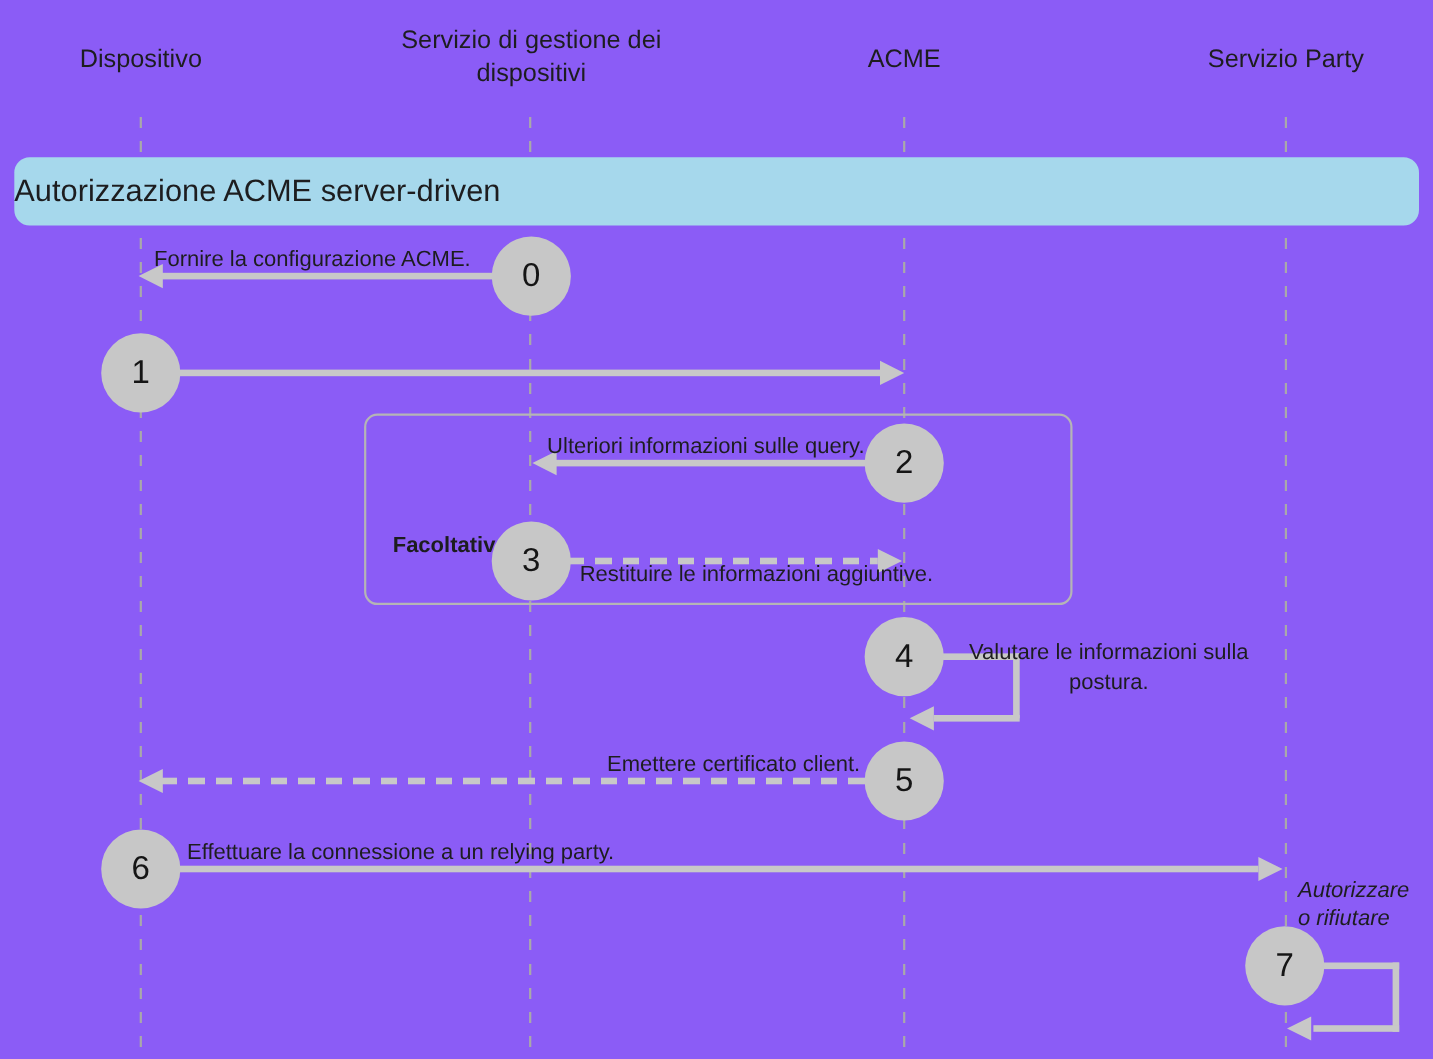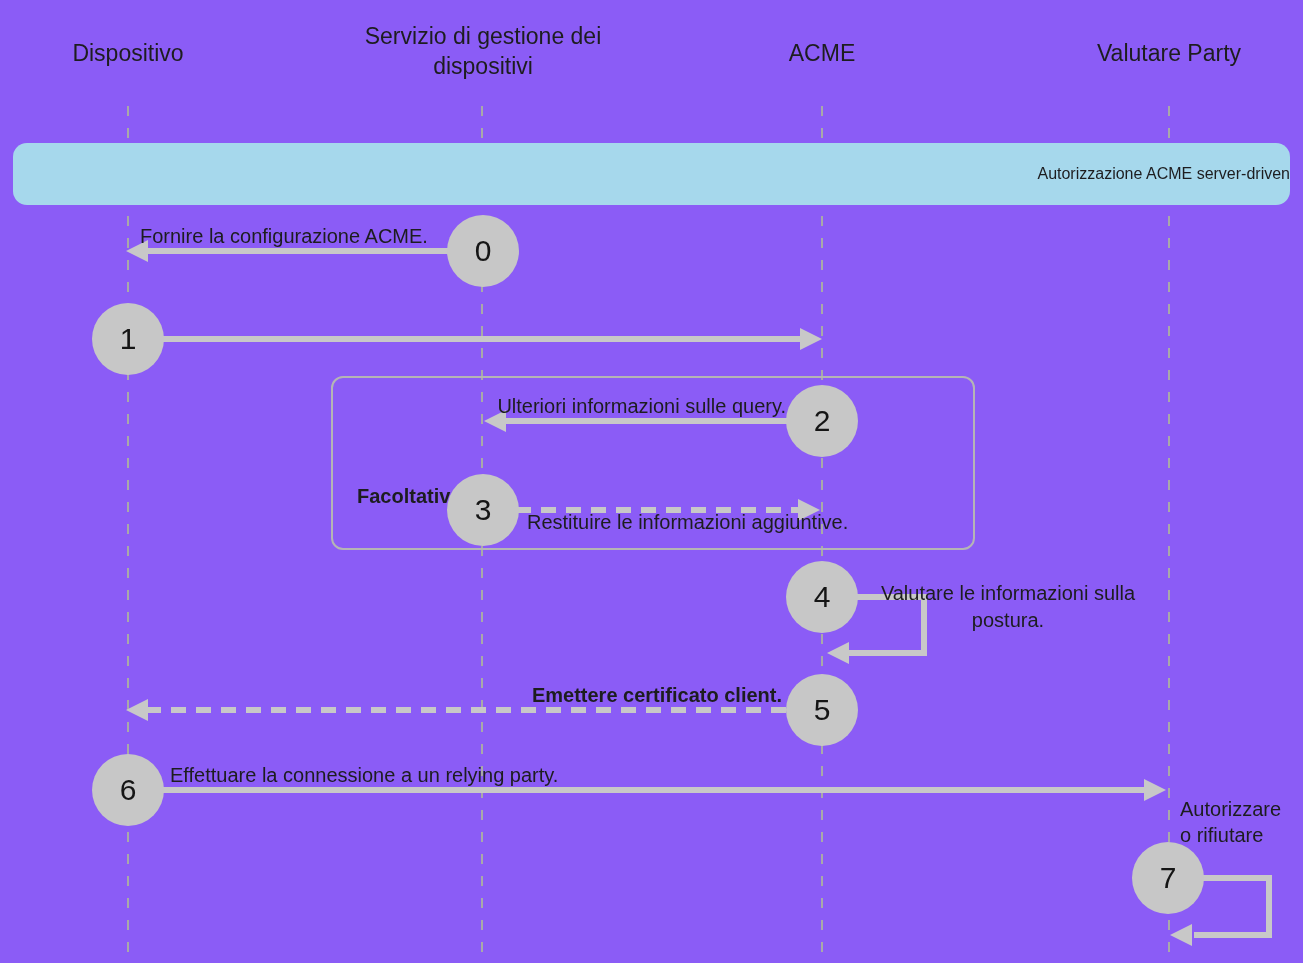--- a/index.html
+++ b/index.html
@@ -17,21 +17,21 @@
 
   
   .lifeline{position:absolute;top:106px;height:849px;width:2px;z-index:1;
     background:repeating-linear-gradient(180deg,var(--lifeline) 0 10px,transparent 10px 22px);}
 
   
   .actor{position:absolute;font-size:23px;line-height:30px;text-align:center;z-index:2;}
 
   
   .banner{position:absolute;left:13px;top:143px;width:1277px;height:62px;border-radius:14px;
-    background:var(--banner-bg);font-size:16px;line-height:62px;text-align:right;z-index:2;}
+    background:var(--banner-bg);font-size:28px;line-height:62px;text-align:left;z-index:2;}
 
   
   .optbox{position:absolute;left:331px;top:376px;width:644px;height:174px;
     border:2px solid var(--optional-border);border-radius:12px;z-index:2;background:transparent;}
   .optlabel{position:absolute;left:357px;top:452px;font-size:20px;font-weight:700;z-index:3;margin-top:33px;}
 
   
   .mline{position:absolute;height:6px;background:var(--arrow);z-index:3;}
   .mline.dashed{background:repeating-linear-gradient(90deg,var(--arrow) 0 15px,transparent 15px 25px);}
 
@@ -59,21 +59,21 @@
 <div class="diagram">
 
   <div class="lifeline" style="left:127px;"></div>
   <div class="lifeline" style="left:481px;"></div>
   <div class="lifeline" style="left:821px;"></div>
   <div class="lifeline" style="left:1168px;"></div>
 
   <div class="actor" style="left:18px;top:38px;width:220px;">Dispositivo</div>
   <div class="actor" style="left:353px;top:21px;width:260px;">Servizio di gestione dei dispositivi</div>
   <div class="actor" style="left:712px;top:38px;width:220px;">ACME</div>
-  <div class="actor" style="left:1059px;top:38px;width:220px;">Valutare Party</div>
+  <div class="actor" style="left:1059px;top:38px;width:220px;">Servizio Party</div>
 
   <div class="banner">Autorizzazione ACME server-driven</div>
 
   <div class="optbox"></div>
   <div class="optlabel">Facoltativo</div>
 
   <div class="mlabel" style="left:140px;top:223px;">Fornire la configurazione ACME.</div>
   <div class="mline" style="left:146px;top:248px;width:337px;"></div>
   <div class="head left" style="left:126px;top:240px;"></div>
   <div class="circle" style="left:447px;top:215px;">0</div>
@@ -92,30 +92,30 @@
   <div class="head right" style="left:798px;top:499px;"></div>
   <div class="circle" style="left:447px;top:474px;">3</div>
 
   <div class="mlabel wrap" style="left:863px;top:580px;width:290px;text-align:center;">Valutare le informazioni sulla postura.</div>
   <div class="loopseg" style="left:822px;top:594px;width:105px;height:6px;"></div>
   <div class="loopseg" style="left:921px;top:594px;width:6px;height:59px;"></div>
   <div class="loopseg" style="left:849px;top:650px;width:78px;height:6px;"></div>
   <div class="head left" style="left:827px;top:642px;"></div>
   <div class="circle" style="left:786px;top:561px;">4</div>
 
-  <div class="mlabel right" style="left:528px;top:682px;width:254px;font-weight:bold;">Emettere certificato client.</div>
+  <div class="mlabel right" style="left:528px;top:682px;width:254px;">Emettere certificato client.</div>
   <div class="mline dashed" style="left:146px;top:707px;width:644px;"></div>
   <div class="head left" style="left:126px;top:699px;"></div>
   <div class="circle" style="left:786px;top:674px;">5</div>
 
   <div class="mlabel" style="left:170px;top:762px;">Effettuare la connessione a un relying party.</div>
   <div class="mline" style="left:158px;top:787px;width:986px;"></div>
   <div class="head right" style="left:1144px;top:779px;"></div>
   <div class="circle" style="left:92px;top:754px;">6</div>
 
-  <div class="mlabel wrap" style="left:1180px;top:796px;width:112px;line-height:26px;">Autorizzare o rifiutare</div>
+  <div class="mlabel wrap" style="left:1180px;top:796px;width:112px;line-height:26px;font-style:italic;">Autorizzare o rifiutare</div>
   <div class="loopseg" style="left:1168px;top:875px;width:104px;height:6px;"></div>
   <div class="loopseg" style="left:1266px;top:875px;width:6px;height:63px;"></div>
   <div class="loopseg" style="left:1194px;top:932px;width:78px;height:6px;"></div>
   <div class="head left" style="left:1170px;top:924px;"></div>
   <div class="circle" style="left:1132px;top:842px;">7</div>
 
 </div>
 
 </body></html>

